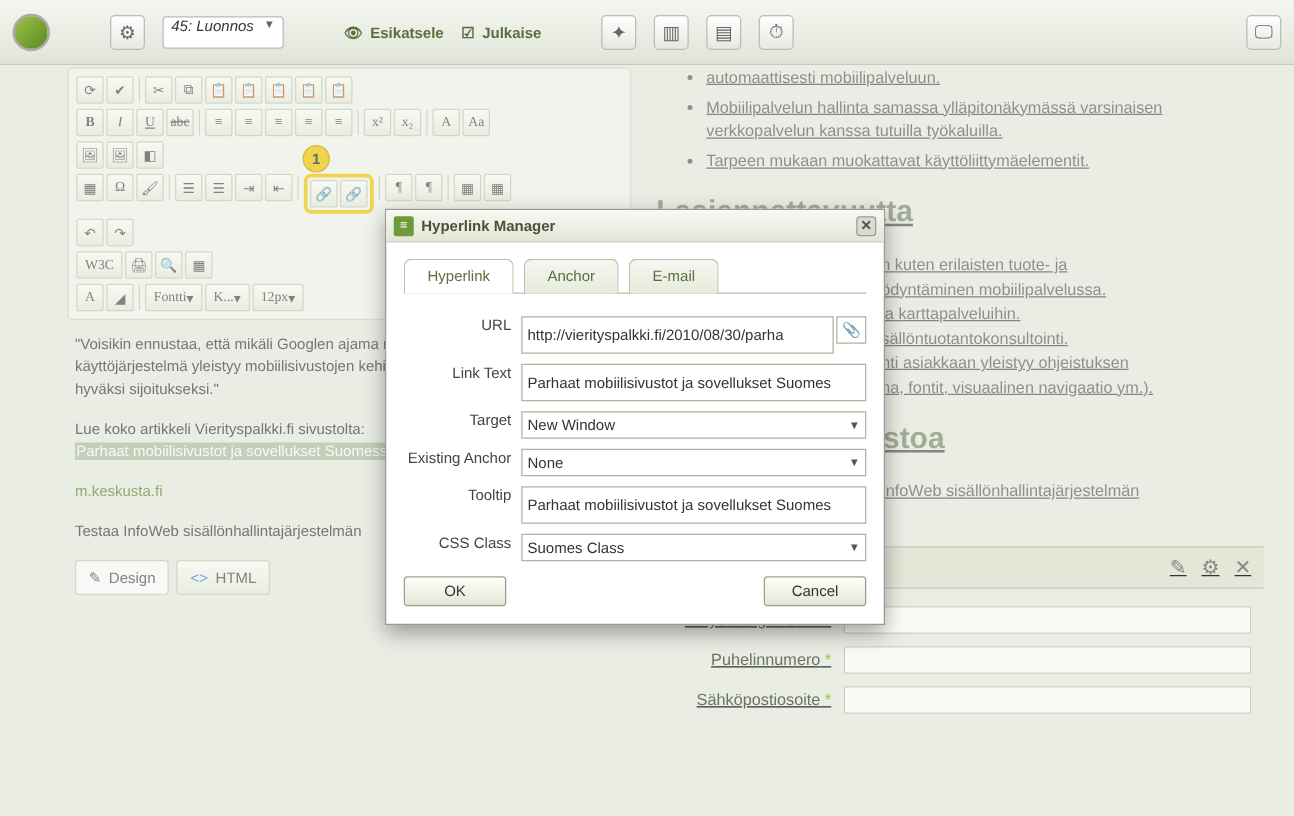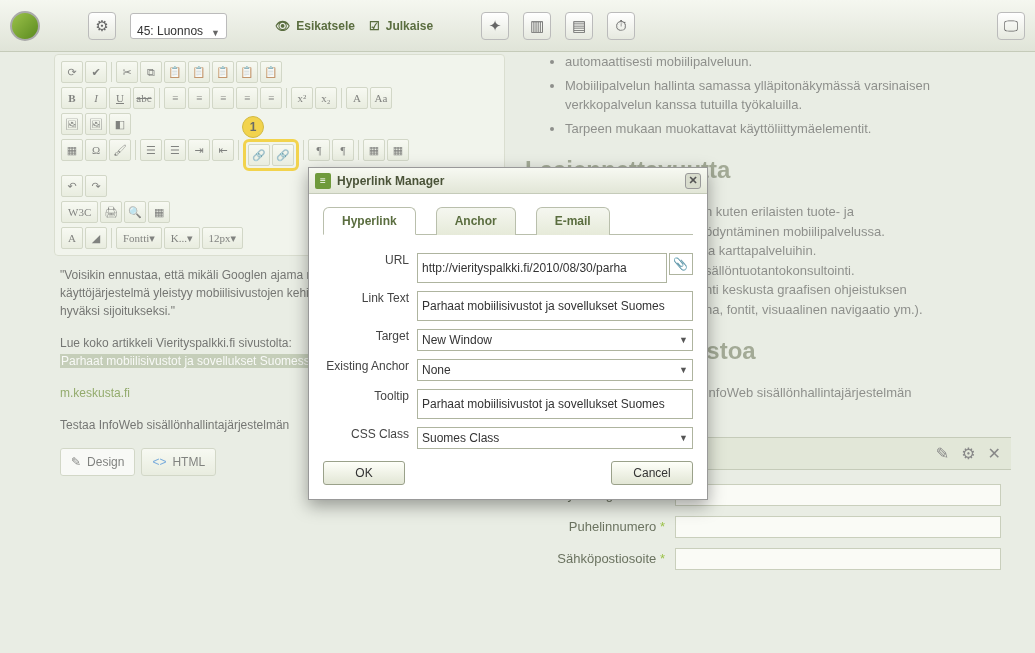--- a/index.html
+++ b/index.html
@@ -2,30 +2,30 @@
 <html><head>
 <meta charset="utf-8">
 <style>
 * { box-sizing: border-box; margin: 0; padding: 0; }
 body { font-family: Arial, sans-serif; font-size: 12px; background: #e9ede4; width: 1035px; height: 653px; overflow: hidden; position: relative; color: #333; }
 
 
 .top-bar { height: 52px; background: linear-gradient(#f5f7f0,#e0e4d8); border-bottom: 1px solid #c5cbb9; display: flex; align-items: center; padding: 0 10px; gap: 14px; }
 .logo { width: 30px; height: 30px; border-radius: 50%; background: linear-gradient(135deg,#9cc24a,#5a8a1f); border:2px solid #aaa; }
 .top-btn { width: 28px; height: 28px; border:1px solid #bbb; border-radius:4px; background: linear-gradient(#fff,#e6e9df); display:flex; align-items:center; justify-content:center; color:#666; font-size:15px; }
-.top-select { height: 26px; border:1px solid #bbb; background:#fff; padding:0 6px; display:flex; align-items:flex-end; gap:8px; border-radius:3px; }
+.top-select { height: 26px; border:1px solid #bbb; background:#fff; padding:0 6px; display:flex; align-items:flex-start; gap:8px; border-radius:3px;font-style:italic; }
 .top-select .arr { font-size:9px; color:#666; }
 .top-action { display:flex; align-items:center; gap:6px; color:#5a6d3f; font-weight:bold; }
 .top-spacer { width: 20px; }
 .top-right { margin-left:auto; }
 
 
 .main { display:flex; height: calc(100% - 52px); }
 .col-left { width: 505px; padding: 0 0 0 54px; position: relative; }
-.col-right { flex:1; padding: 0 24px 0 20px; position: relative; }
+.col-right { flex:1; padding: 0 24px 0 20px; position: relative; text-decoration: underline; }
 
 
 .editor-card { background: #f5f7f0; border:1px solid #d4d9c8; border-radius: 4px; padding: 4px; margin-top: 2px; opacity: 0.7; pointer-events:none; }
 .tb-row { display:flex; gap:2px; padding:2px; flex-wrap:wrap; }
 .tb-btn { width:22px; height:22px; border:1px solid #c9cfbc; background:linear-gradient(#fefff9,#e9edde); border-radius:2px; display:flex; align-items:center; justify-content:center; font-size:11px; color:#555; font-family: "Times New Roman", serif; }
 .tb-sep { width:1px; height:20px; background:#c9cfbc; margin:1px 2px; }
 .tb-wide { width:auto; padding:0 6px; font-family: Liberation Serif, serif; }
 
 
 .highlight-box { border: 3px solid #f6c90e; border-radius:6px; padding:2px; display:flex; gap:2px; position:relative; }
@@ -57,21 +57,21 @@
 .req { color:#9cc24a; }
 
 
 .modal-overlay { position:absolute; left:0; top:0; right:0; bottom:0; }
 .dialog { position:absolute; left:308px; top:167px; width:400px; background:#fff; border:1px solid #999; box-shadow: 0 6px 16px rgba(0,0,0,0.35); }
 .dialog-titlebar { height:26px; background:linear-gradient(#f7f9f2,#e2e6d7); border-bottom:1px solid #c5cbb9; display:flex; align-items:center; padding:0 6px; font-size:12px; font-weight:bold; color:#4a5338; }
 .dialog-titlebar .dlg-ico { width:16px; height:16px; background:#6f9a3c; border-radius:2px; margin-right:6px; display:flex; align-items:center; justify-content:center; color:#fff; font-size:10px; }
 .dialog-close { margin-left:auto; width:16px; height:16px; border:1px solid #999; border-radius:3px; display:flex; align-items:center; justify-content:center; font-size:11px; background:#d8dccd; color:#555; }
 .dialog-body { padding: 12px 14px 14px; }
 .tabstrip { display:flex; border-bottom:1px solid #b9bfac; margin-bottom:18px; }
-.tab { border:1px solid #b9bfac; border-bottom:none; border-radius:6px 6px 0 0; padding:6px 18px; margin-right:20px; background:linear-gradient(#f5f7f0,#e6ead9); color:#5a6d3f; font-size:12px; position:relative; top:1px;font-weight:bold; }
+.tab { border:1px solid #b9bfac; border-bottom:none; border-radius:6px 6px 0 0; padding:6px 18px; margin-right:8px; background:linear-gradient(#f5f7f0,#e6ead9); color:#5a6d3f; font-size:12px; position:relative; top:1px; }
 .tab.active { background:#fff; border-bottom:1px solid #fff; }
 .dlg-row { display:flex; align-items:flex-start; margin-bottom:8px; }
 .dlg-row label { width:94px; text-align:right; padding-right:8px; font-size:12px; color:#444; }
 .dlg-input { flex:1; height:30px; border:1px solid #aeb49f; padding:0 4px; font-size:12px; color:#333; }
 .dlg-select { flex:1; height:22px; border:1px solid #aeb49f; padding:0 4px; font-size:12px; color:#333; display:flex; align-items:center; justify-content:space-between; background:#fff; }
 .dlg-select .arr { font-size:9px; color:#555; }
 .url-btn { width:24px; height:22px; border:1px solid #aeb49f; margin-left:2px; display:flex; align-items:center; justify-content:center; font-size:12px; color:#c0392b; background:#fff; }
 .css-select { width:110px; }
 .dlg-buttons { display:flex; justify-content:space-between; gap:8px; margin-top:12px; }
 .dlg-btn { width:82px; height:24px; border:1px solid #9aa18a; background:linear-gradient(#fefff9,#e2e6d5); border-radius:3px; font-size:12px; color:#333; }
@@ -233,21 +233,21 @@
         <li>automaattisesti mobiilipalveluun.</li>
         <li>Mobiilipalvelun hallinta samassa ylläpitonäkymässä varsinaisen verkkopalvelun kanssa tutuilla työkaluilla.</li>
         <li>Tarpeen mukaan muokattavat käyttöliittymäelementit.</li>
       </ul>
       <h2>Laajennettavuutta</h2>
       <div style="margin-left:180px">
         <div>n kuten erilaisten tuote- ja</div>
         <div>ödyntäminen mobiilipalvelussa.</div>
         <div>ja karttapalveluihin.</div>
         <div>sällöntuotantokonsultointi.</div>
-        <div>nti keskusta graafisen ohjeistuksen</div>
+        <div>nti asiakkaan yleistyy ohjeistuksen</div>
         <div>na, fontit, visuaalinen navigaatio ym.).</div>
       </div>
       <h2>alon mobiilisivustoa</h2>
       <div style="margin-left:180px">InfoWeb sisällönhallintajärjestelmän</div>
     </div>
 
     <div class="form-panel">
       <span class="title-b">Lomakkeet</span>
       <span>Ota yhteyttä</span>
       <div class="panel-icons">

